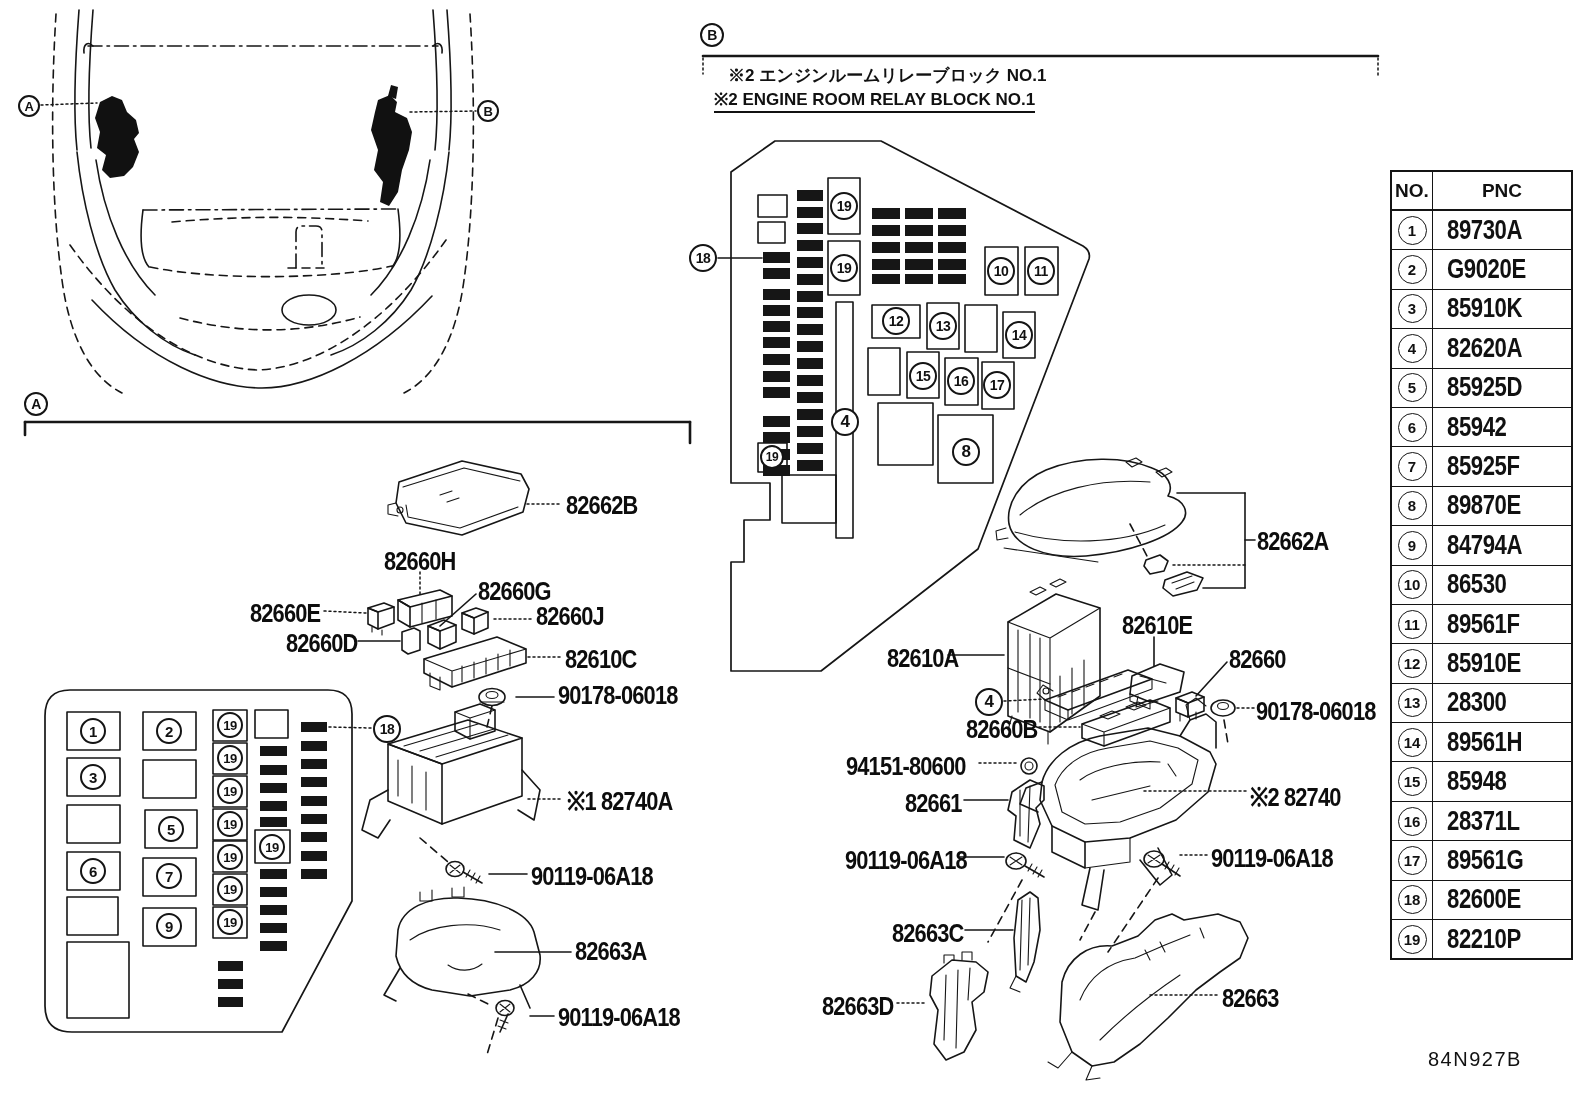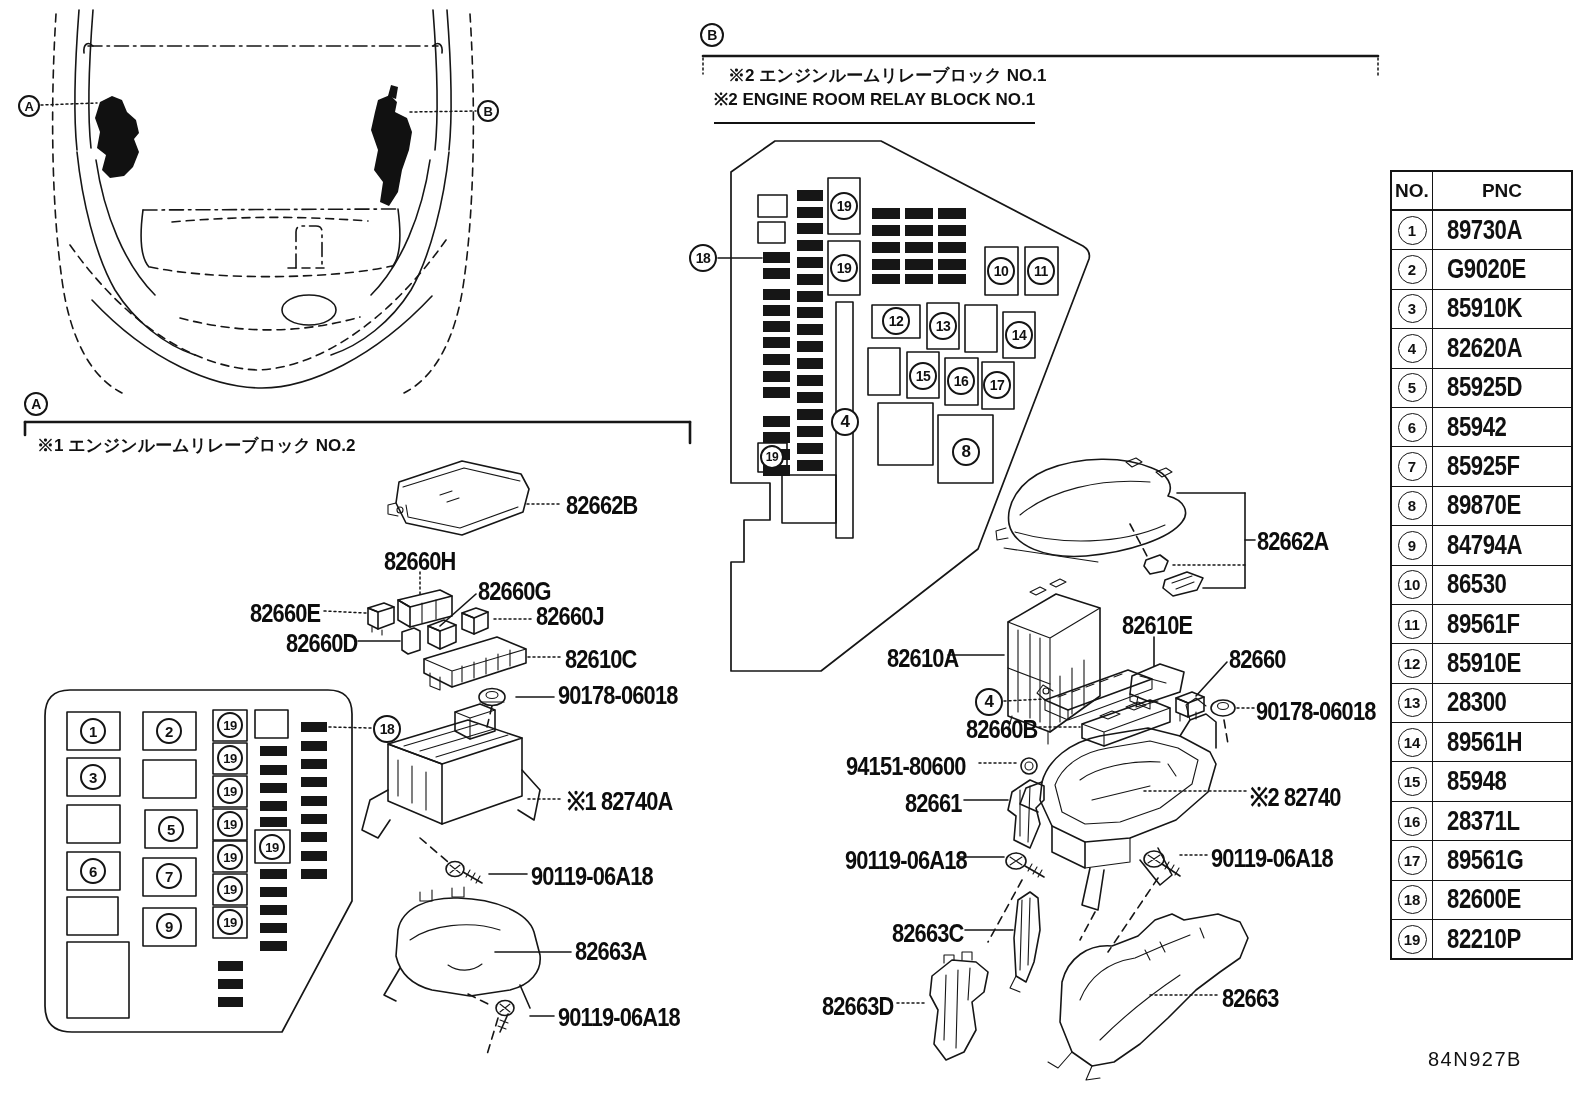--- a/index.html
+++ b/index.html
@@ -16,21 +16,21 @@
   svg.art .dash  { stroke-dasharray:8 6; }
   svg.art .ddot  { stroke-dasharray:14 5 2.5 5; }
   svg.art .box   { stroke-width:1.7; }
 
   .callout { position:absolute; border:2px solid #141414; border-radius:50%; background:#fff;
              display:flex; align-items:center; justify-content:center; font-weight:bold;
              color:#111; box-sizing:border-box; z-index:6; letter-spacing:-0.5px; }
   .plabel  { position:absolute; font-weight:bold; font-size:26px; letter-spacing:-1px;
              transform:scaleX(.84); transform-origin:left top; white-space:nowrap; z-index:7; color:#0d0d0d; }
   .sec-title { position:absolute; font-weight:bold; font-size:17px; white-space:nowrap; z-index:7; }
-  .underlined { border-bottom:2.2px solid #111; padding-bottom:12px; }
+  .underlined { border-bottom:2.2px solid #111; padding-bottom:1px; }
 
   .pnc-table { position:absolute; left:1390px; top:170px; width:183px; border:2.4px solid #141414;
                background:#fff; box-sizing:border-box; z-index:8; }
   .thead { display:flex; height:37px; border-bottom:2px solid #141414; font-weight:bold; font-size:19px; }
   .thead .tno, .thead .tpnc { display:flex; align-items:center; justify-content:center; }
   .trow  { display:flex; height:38.4px; border-bottom:1.6px solid #141414; }
   .trow:last-child { border-bottom:none; }
   .tno   { width:41px; border-right:1.6px solid #141414; display:flex; align-items:center;
            justify-content:center; box-sizing:border-box; }
   .tpnc  { flex:1; display:flex; align-items:center; padding-left:14px; }
@@ -415,21 +415,20 @@
     <path d="M 964,800 L 1008,800"></path>
     <path class="dot" d="M 1144,791 L 1246,791"></path>
     <path d="M 960,857 L 1004,857"></path>
     <path class="dot" d="M 1180,855 L 1207,855"></path>
     <path d="M 965,930 L 1013,930"></path>
     <path class="dot" d="M 897,1003 L 927,1003"></path>
     <path class="dot" d="M 1150,995 L 1218,995"></path>
   </g>
 </svg>
 
-<div class="sec-title" style="left:37px; top:434px;">※1 エンジンルームリレーブロック NO.2</div>
 <div class="sec-title" style="left:716px; top:64px;margin-left:12px;">※2 エンジンルームリレーブロック NO.1</div>
 <div class="sec-title underlined" style="left:714px; top:87px;">※2 ENGINE ROOM RELAY BLOCK NO.1</div>
 
 <div>
       <div class="callout" style="left: 18px; top: 95px; height: 22px; width: 22px; font-size: 13px;">A</div>
       <div class="callout" style="left: 477px; top: 100px; height: 22px; width: 22px; font-size: 13px;">B</div>
       <div class="callout" style="left: 24px; top: 392px; height: 24px; width: 24px; font-size: 14px;">A</div>
       <div class="callout" style="left: 700px; top: 23px; height: 24px; width: 24px; font-size: 14px;">B</div>
       <div class="callout" style="left: 80px; top: 718px; height: 26px; width: 26px; font-size: 15px;">1</div>
       <div class="callout" style="left: 80px; top: 764px; height: 26px; width: 26px; font-size: 15px;">3</div>

